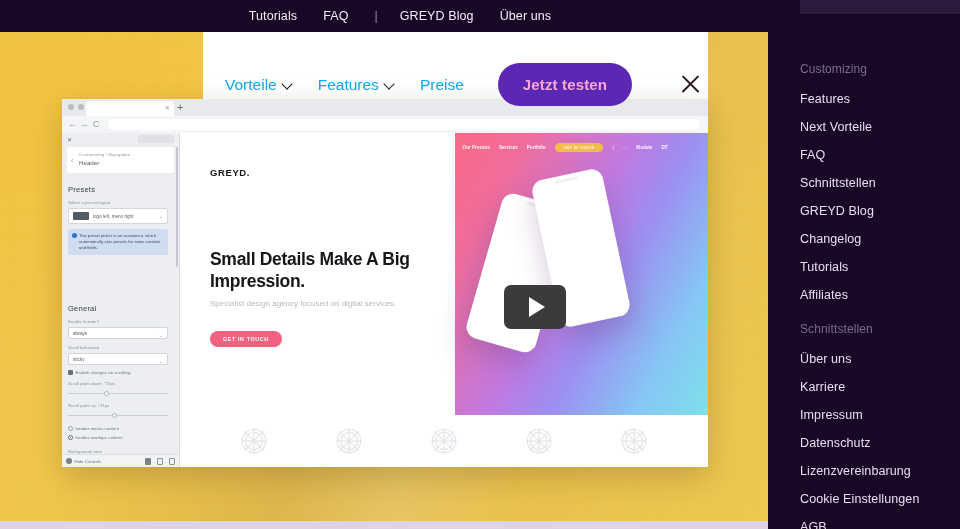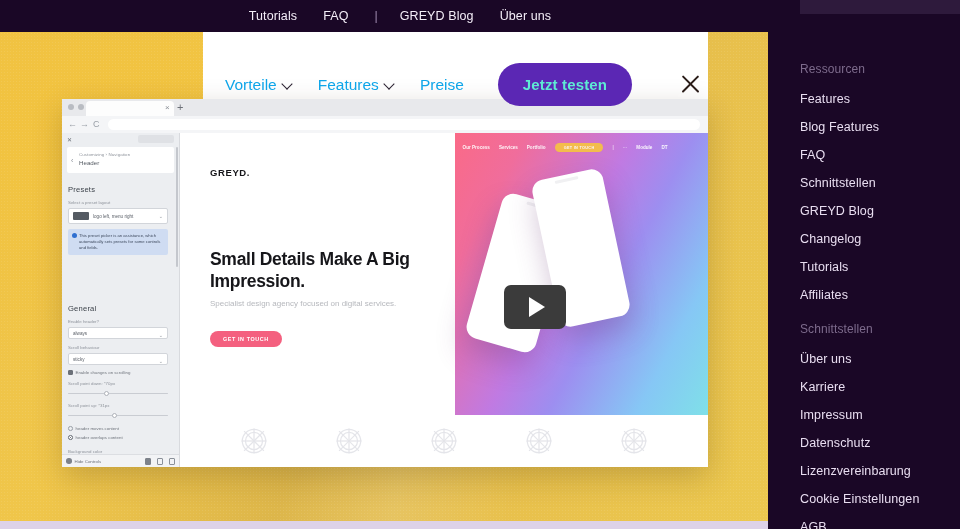--- a/index.html
+++ b/index.html
@@ -78,21 +78,21 @@
     display: inline-flex; align-items: center; gap: 6px;
     margin-right: 26px; white-space: nowrap;
   }
   .chev { display:inline-block; width:9px; height:9px; position:relative; }
   .chev::before{
     content:""; position:absolute; left:0; top:0;
     width:7px;height:7px; border-right:1.6px solid #2a2030; border-bottom:1.6px solid #2a2030;
     transform: rotate(45deg);
   }
   .cta-btn {
-    background: #5b27b4; color:#5eead4; font-size: 15px; font-weight: 700;
+    background: #5b27b4; color:#f9a8d4; font-size: 15px; font-weight: 700;
     border: none; border-radius: 28px; padding: 13px 25px;
     margin-left: 8px; cursor: pointer; white-space: nowrap;
     letter-spacing: .15px;
   }
   .close-x {
     position:absolute; left:678px; top:72px; width:25px; height:25px;
     cursor:pointer; z-index:8;
   }
   .close-x::before, .close-x::after{
     content:""; position:absolute; left:1px; top:11px; width:23px; height:2.2px;
@@ -530,23 +530,23 @@
                 <line x1="31" y1="9" x2="9" y2="31"></line>
             </g>
           </svg>
         </div>
       </div>
     </div>
   </div>
 
   <div class="rside">
     <div class="grp1">
-      <div class="grp-title">Ressourcen</div>
+      <div class="grp-title">Customizing</div>
       <a href="#">Features</a>
-      <a href="#">Blog Features</a>
+      <a href="#">Next Vorteile</a>
       <a href="#">FAQ</a>
       <a href="#">Schnittstellen</a>
       <a href="#">GREYD Blog</a>
       <a href="#">Changelog</a>
       <a href="#">Tutorials</a>
       <a href="#">Affiliates</a>
     </div>
     <div class="grp2">
       <div class="grp-title">Schnittstellen</div>
       <a href="#">Über uns</a>

